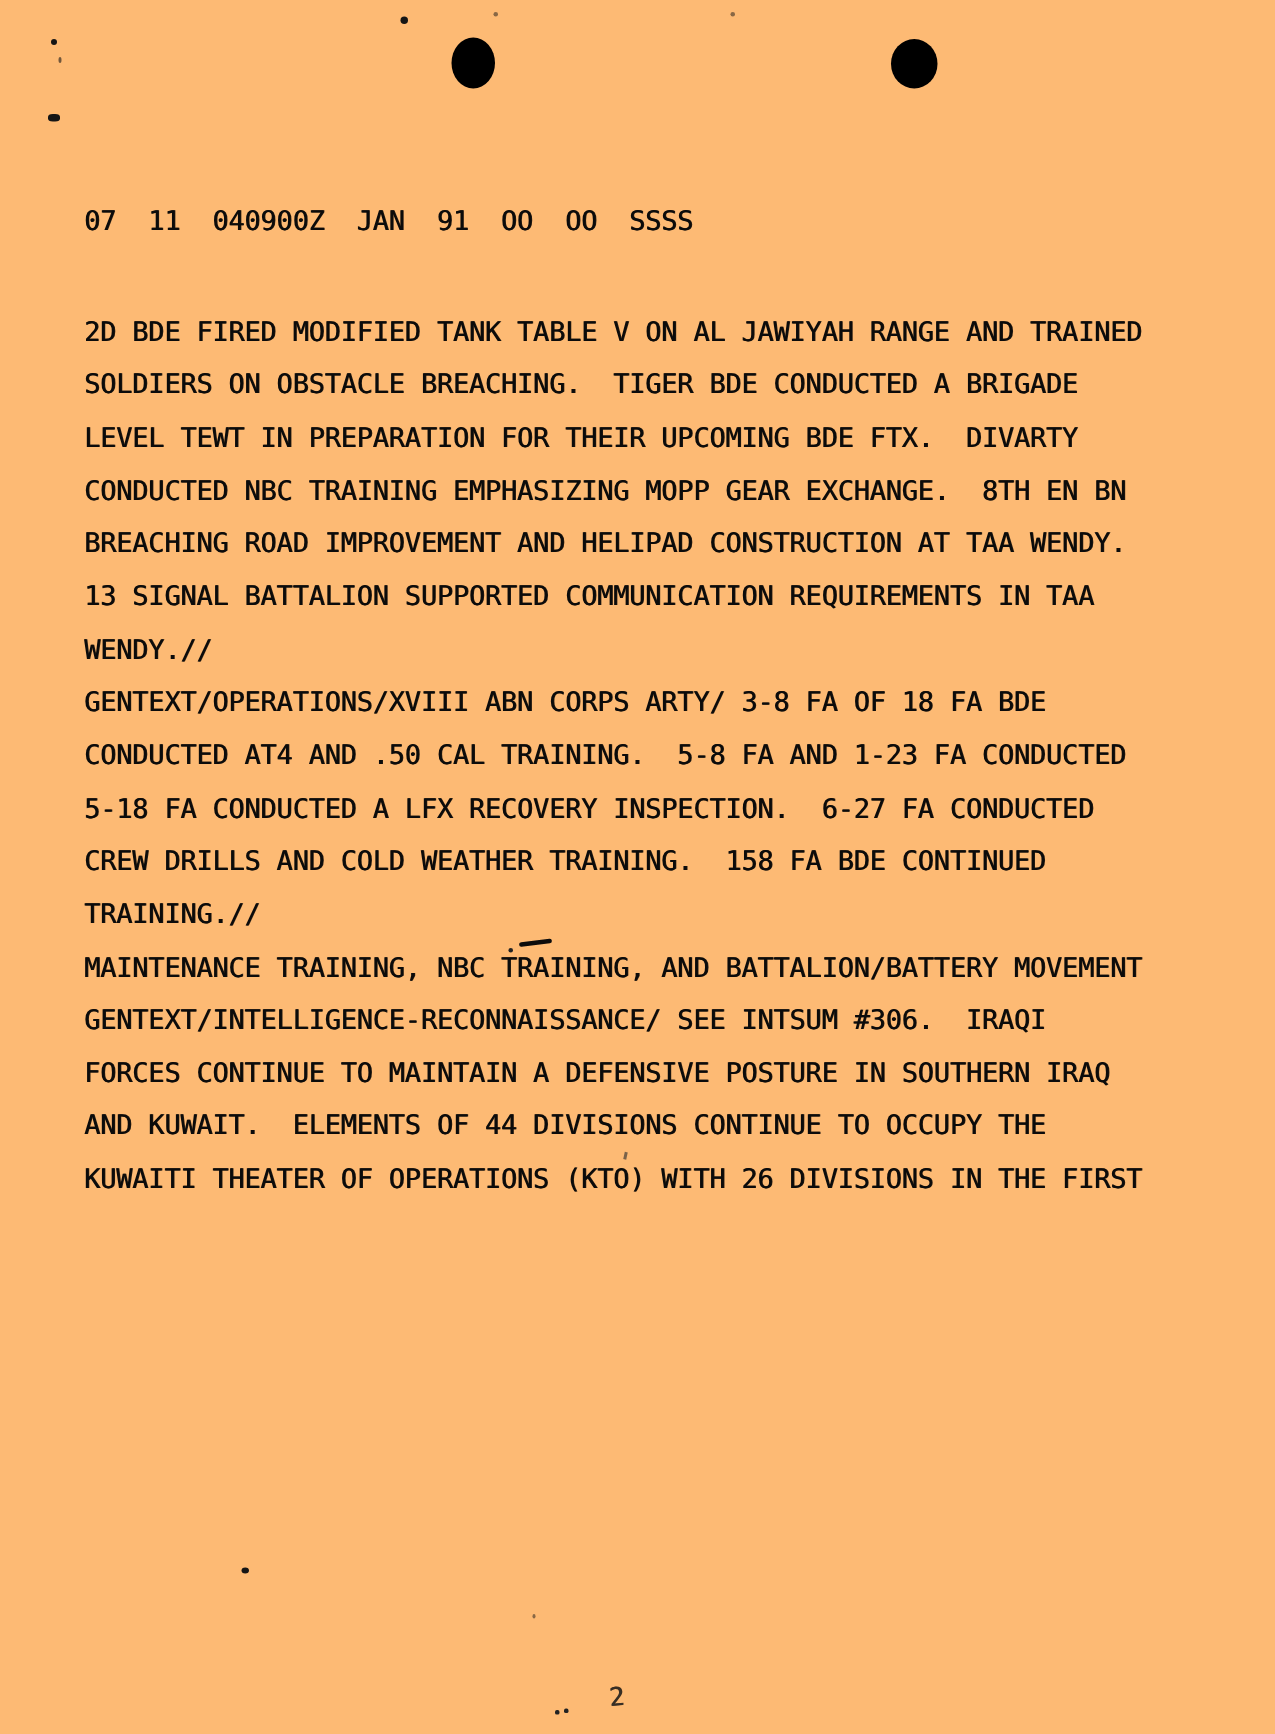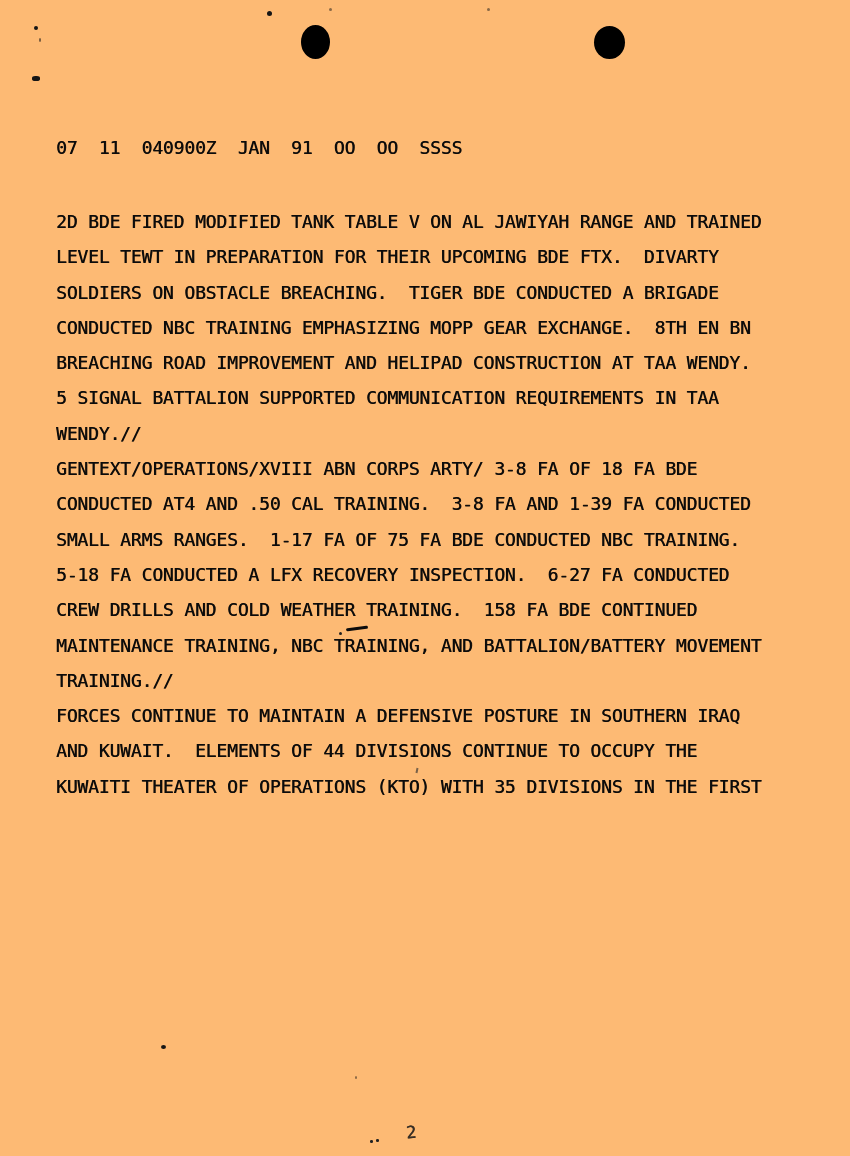--- a/index.html
+++ b/index.html
@@ -117,36 +117,36 @@
   <div class="speck" style="left:34px; top:26px; width:4px; height:4px;"></div>
   <div class="speck" style="left:39px; top:38px; width:2px; height:4px; opacity:.6;"></div>
   <div class="speck" style="left:32px; top:76px; width:8px; height:5px; border-radius:40%;"></div>
   <div class="speck" style="left:161px; top:1045px; width:5px; height:4px;"></div>
   <div class="speck" style="left:355px; top:1076px; width:2px; height:3px; opacity:.5;"></div>
 
   <div class="mono header-line">07  11  040900Z  JAN  91  OO  OO  SSSS</div>
 
   <div class="body-text">
     <div class="mono">2D BDE FIRED MODIFIED TANK TABLE V ON AL JAWIYAH RANGE AND TRAINED</div>
+    <div class="mono">SOLDIERS ON OBSTACLE BREACHING.  TIGER BDE CONDUCTED A BRIGADE</div>
     <div class="mono">LEVEL TEWT IN PREPARATION FOR THEIR UPCOMING BDE FTX.  DIVARTY</div>
-    <div class="mono">SOLDIERS ON OBSTACLE BREACHING.  TIGER BDE CONDUCTED A BRIGADE</div>
     <div class="mono">CONDUCTED NBC TRAINING EMPHASIZING MOPP GEAR EXCHANGE.  8TH EN BN</div>
     <div class="mono">BREACHING ROAD IMPROVEMENT AND HELIPAD CONSTRUCTION AT TAA WENDY.</div>
-    <div class="mono">5 SIGNAL BATTALION SUPPORTED COMMUNICATION REQUIREMENTS IN TAA</div>
+    <div class="mono">13 SIGNAL BATTALION SUPPORTED COMMUNICATION REQUIREMENTS IN TAA</div>
     <div class="mono">WENDY.//</div>
     <div class="mono">GENTEXT/OPERATIONS/XVIII ABN CORPS ARTY/ 3-8 FA OF 18 FA BDE</div>
-    <div class="mono">CONDUCTED AT4 AND .50 CAL TRAINING.  3-8 FA AND 1-39 FA CONDUCTED</div>
-    <div class="mono">SMALL ARMS RANGES.  1-17 FA OF 75 FA BDE CONDUCTED NBC TRAINING.</div>
+    <div class="mono">CONDUCTED AT4 AND .50 CAL TRAINING.  5-8 FA AND 1-23 FA CONDUCTED</div>
     <div class="mono">5-18 FA CONDUCTED A LFX RECOVERY INSPECTION.  6-27 FA CONDUCTED</div>
     <div class="mono">CREW DRILLS AND COLD WEATHER TRAINING.  158 FA BDE CONTINUED</div>
+    <div class="mono">TRAINING.//</div>
     <div class="mono">MAINTENANCE TRAINING, NBC TRAINING, AND BATTALION/BATTERY MOVEMENT</div>
-    <div class="mono">TRAINING.//</div>
+    <div class="mono">GENTEXT/INTELLIGENCE-RECONNAISSANCE/ SEE INTSUM #306.  IRAQI</div>
     <div class="mono">FORCES CONTINUE TO MAINTAIN A DEFENSIVE POSTURE IN SOUTHERN IRAQ</div>
     <div class="mono">AND KUWAIT.  ELEMENTS OF 44 DIVISIONS CONTINUE TO OCCUPY THE</div>
-    <div class="mono">KUWAITI THEATER OF OPERATIONS (KTO) WITH 35 DIVISIONS IN THE FIRST</div>
+    <div class="mono">KUWAITI THEATER OF OPERATIONS (KTO) WITH 26 DIVISIONS IN THE FIRST</div>
   </div>
 
   <div class="pen-dash"></div>
   <div class="pen-dot"></div>
 
   <div class="defensive-tick"></div>
 
   <div class="mono page-number">2</div>
   <div class="footer-dots">
     <span class="d d1"></span>

